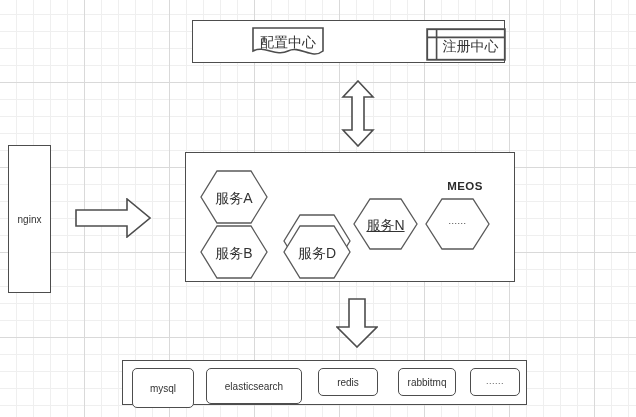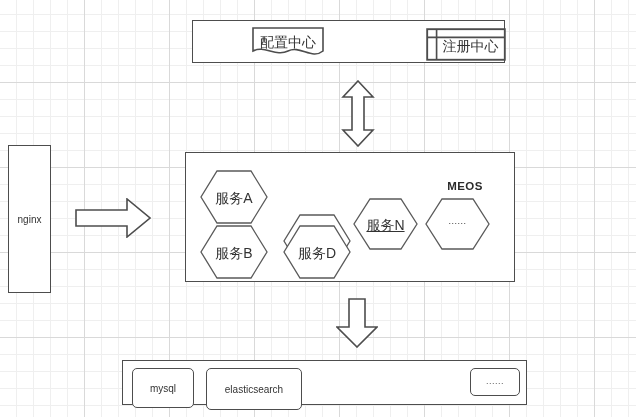--- a/index.html
+++ b/index.html
@@ -183,23 +183,29 @@
       <path class="stroke-shape" d="M13,1 L29,1 L29,29 L41,29 L21,49 L1,29 L13,29 Z"></path>
     </svg>
   </div>
 
   <div class="shape container-box" style="left:122px; top:360px; width:405px; height:45px;"></div>
 
   <div class="shape node-rect rounded" style="left:132px; top:368px; width:62px; height:40px;">
     <span class="label">mysql</span>
   </div>
 
-  <div class="shape node-rect rounded" style="left:206px; top:368px; width:96px; height:42px;">
+  <div class="shape node-rect rounded" style="left:206px; top:368px; width:96px; height:36px;">
     <span class="label">elasticsearch</span>
   </div>
 
-
+  <div class="shape node-rect rounded" style="left:318px; top:368px; width:60px; height:28px;">
+    <span class="label">redis</span>
+  </div>
+
+  <div class="shape node-rect rounded" style="left:398px; top:368px; width:58px; height:28px;">
+    <span class="label">rabbitmq</span>
+  </div>
 
   <div class="shape node-rect rounded" style="left:470px; top:368px; width:50px; height:28px;">
     <span class="label dots">......</span>
   </div>
 
 </div>
 
 </body></html>

